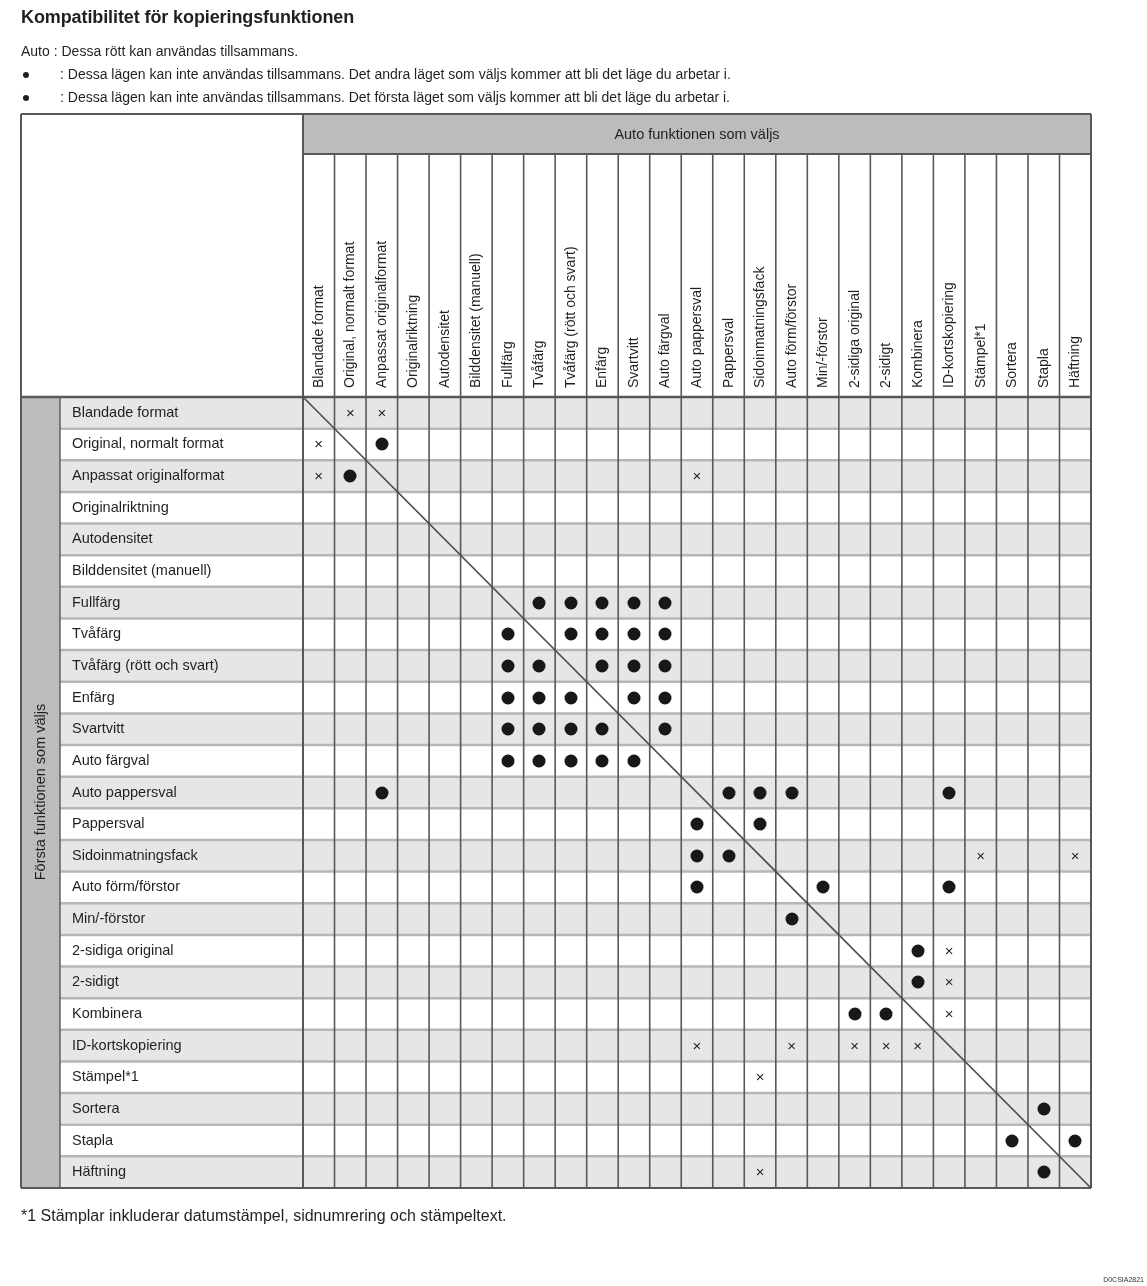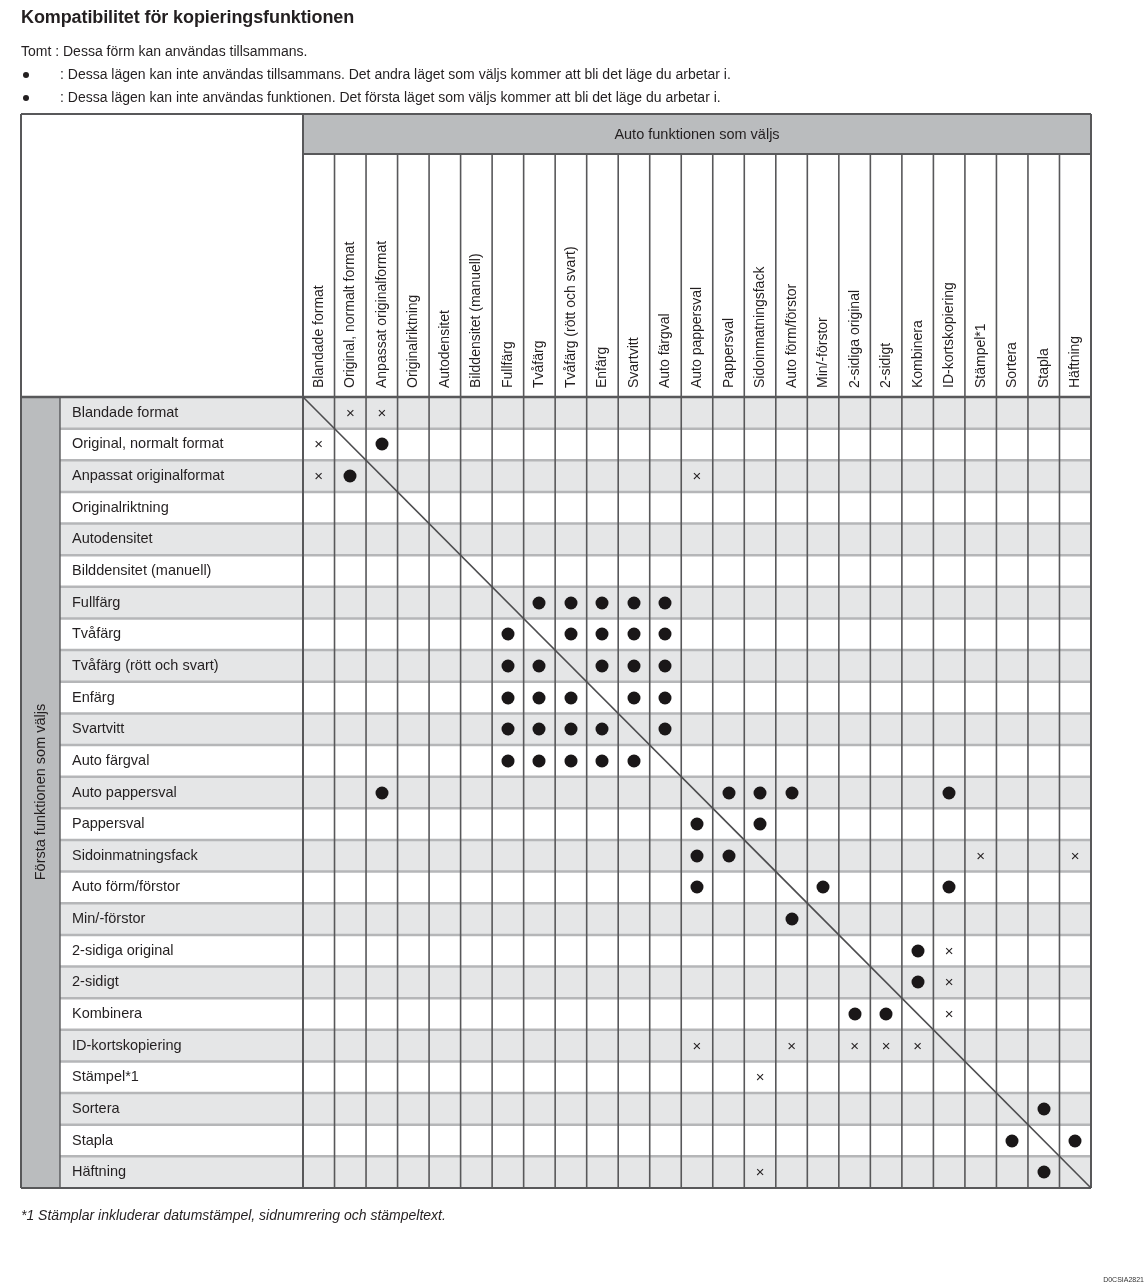--- a/index.html
+++ b/index.html
@@ -42,37 +42,37 @@
   }
   .row-bg { position: absolute; left: 60px; width: 1031px; }
   .mark-dot {
     position: absolute; width: 13px; height: 13px; border-radius: 50%;
     background: #1a1718; transform: translate(-50%, -50%);
   }
   .mark-x {
     position: absolute; font-size: 15px; transform: translate(-50%, -52%);
     color: #231f20; line-height: 1;
   }
-  .footnote { position: absolute; left: 21px; top: 1207px; font-size: 14px; font-style: italic; }
+  .footnote { position: absolute; left: 21px; top: 1207px; font-size: 16px; }
   .code { position: absolute; right: 3px; bottom: 3px; font-size: 7px; color: #333; }
 </style>
 </head>
 <body>
 
 <div class="title">Kompatibilitet för kopieringsfunktionen</div>
 
 <div class="legend-line" style="top:43px;">
-  <span>Tomt</span>
-  <span>: Dessa förm kan användas tillsammans.</span>
+  <span>Auto</span>
+  <span>: Dessa rött kan användas tillsammans.</span>
 </div>
 <div class="legend-line" style="top:66px;">
   <span class="dot"></span><span>: Dessa lägen kan inte användas tillsammans. Det andra läget som väljs kommer att bli det läge du arbetar i.</span>
 </div>
 <div class="legend-line" style="top:89px;">
-  <span class="dot"></span><span>: Dessa lägen kan inte användas funktionen. Det första läget som väljs kommer att bli det läge du arbetar i.</span>
+  <span class="dot"></span><span>: Dessa lägen kan inte användas tillsammans. Det första läget som väljs kommer att bli det läge du arbetar i.</span>
 </div>
 
 <div id="table-root">
   <div id="row-bgs">
       <div class="row-bg" style="top: 397px; height: 31.64px; background: rgb(229, 230, 231);"></div>
       <div class="row-bg" style="top: 428.64px; height: 31.64px; background: rgb(255, 255, 255);"></div>
       <div class="row-bg" style="top: 460.28px; height: 31.64px; background: rgb(229, 230, 231);"></div>
       <div class="row-bg" style="top: 491.92px; height: 31.64px; background: rgb(255, 255, 255);"></div>
       <div class="row-bg" style="top: 523.56px; height: 31.64px; background: rgb(229, 230, 231);"></div>
       <div class="row-bg" style="top: 555.2px; height: 31.64px; background: rgb(255, 255, 255);"></div>

